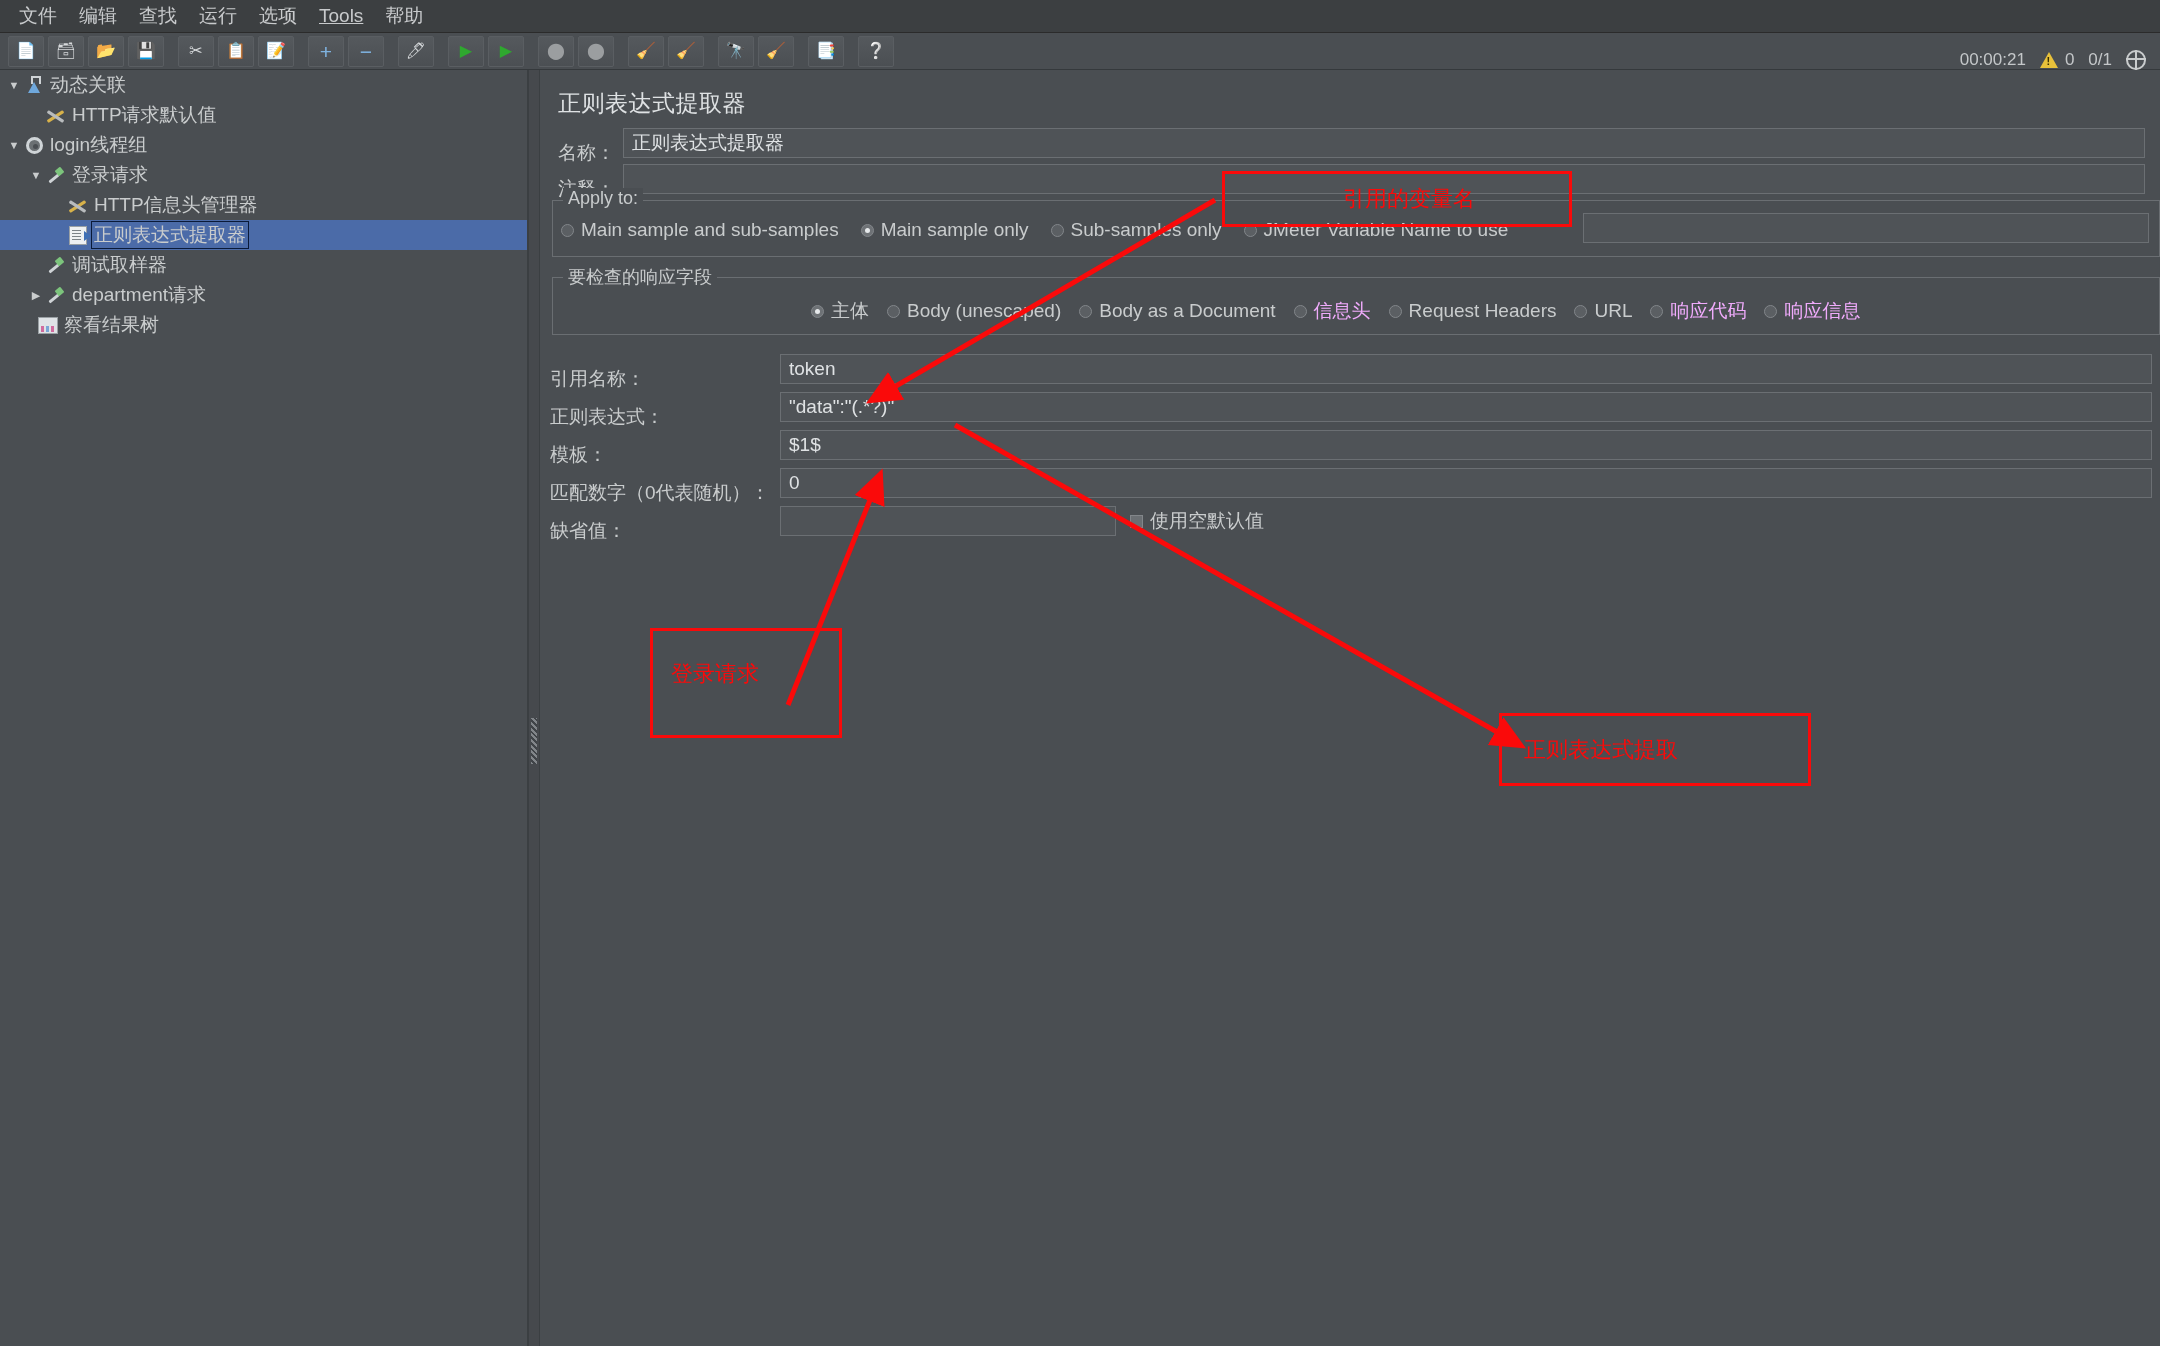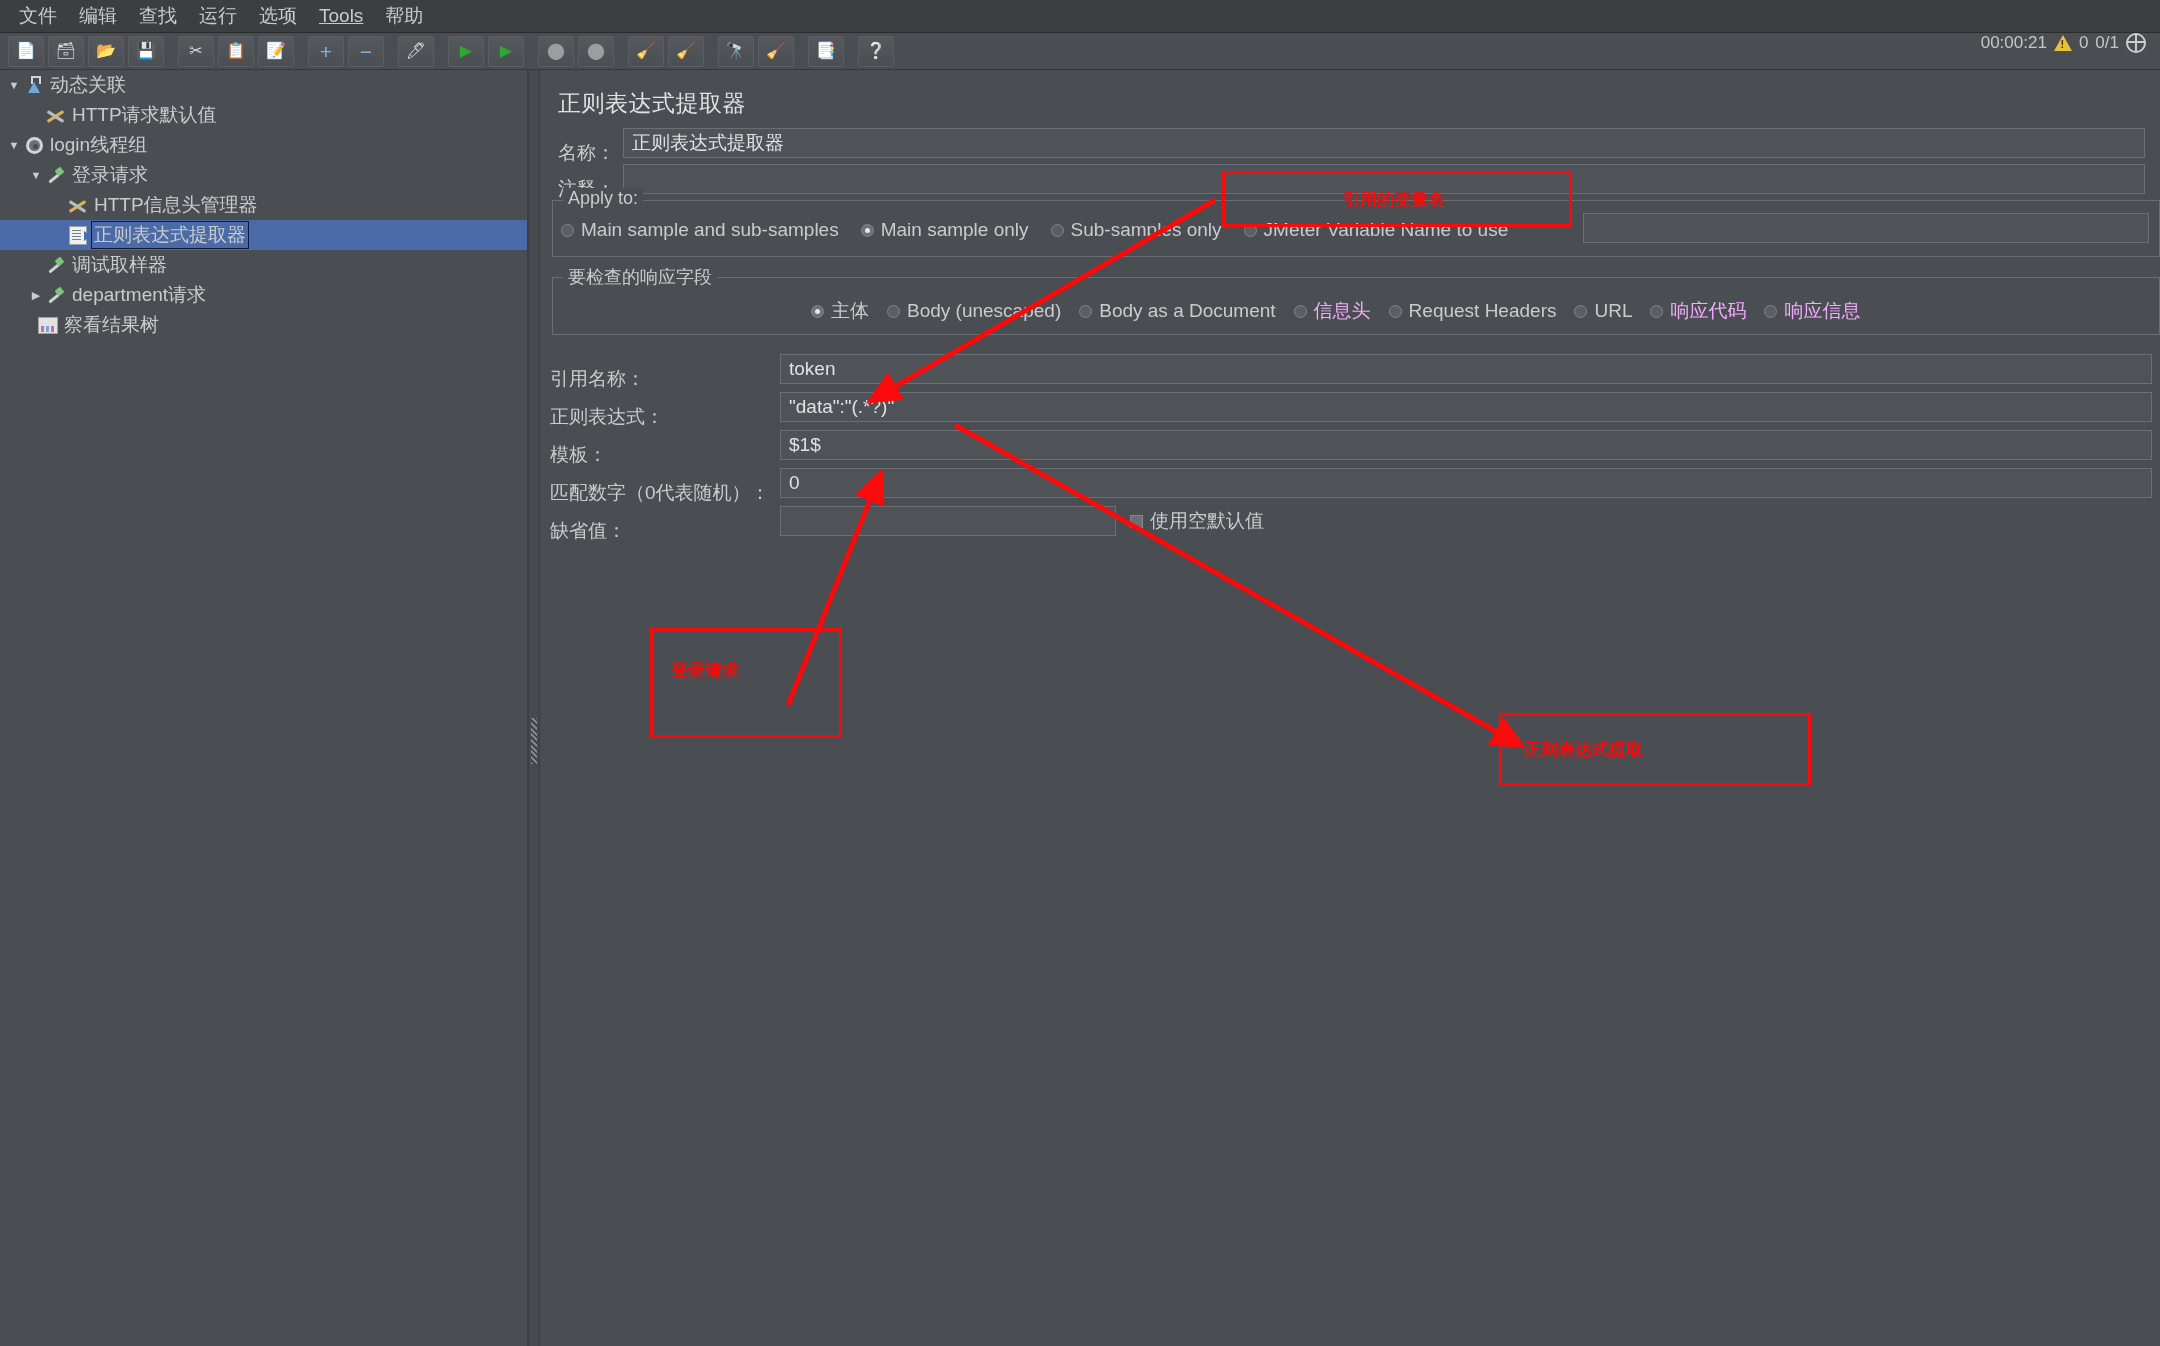--- a/index.html
+++ b/index.html
@@ -28,22 +28,22 @@
   }
   .tb-btn{
     width:34px;height:29px;margin-right:4px;border:1px solid #5a5e62;
     background:linear-gradient(#55595d,#4b4f53);border-radius:2px;
     display:flex;align-items:center;justify-content:center;
     font-size:17px;line-height:1;cursor:default;position:relative;
   }
   .tb-sep{width:10px;}
   
   #tb-status{
-    position:absolute;right:14px;top:0;height:37px;display:flex;align-items:flex-start;
-    gap:7px;font-size:17px;color:#c4c7c9;margin-left:16px;
+    position:absolute;right:14px;top:0;height:37px;display:flex;align-items:flex-end;
+    gap:14px;font-size:17px;color:#c4c7c9;margin-left:16px;
   }
   #tb-status .warn{display:flex;align-items:center;gap:7px;}
   .tri-warn{
     width:0;height:0;border-left:9px solid transparent;border-right:9px solid transparent;
     border-bottom:16px solid #e8c13a;position:relative;
   }
   .tri-warn::after{
     content:"!";position:absolute;left:-2.5px;top:4px;font-size:11px;color:#3a3000;
     font-weight:bold;line-height:1;
   }
@@ -137,21 +137,21 @@
     flex:0 0 13px;box-sizing:border-box;
   }
 
   
   #overlay{position:absolute;left:0;top:0;width:2160px;height:1346px;pointer-events:none;}
   .annbox{
     position:absolute;border:3px solid #fa0a0a;box-sizing:border-box;
     display:flex;align-items:center;
   }
   .anntext{
-    color:#fa0a0a;font-size:17px;font-weight:bold;white-space:nowrap;
+    color:#fa0a0a;font-size:22px;font-weight:normal;white-space:nowrap;
     font-family:"DejaVu Sans","Liberation Sans",sans-serif;
   }
 </style>
 </head>
 <body>
 
 <div id="menubar">
   <div class="menu-item">文件</div>
   <div class="menu-item">编辑</div>
   <div class="menu-item">查找</div>

